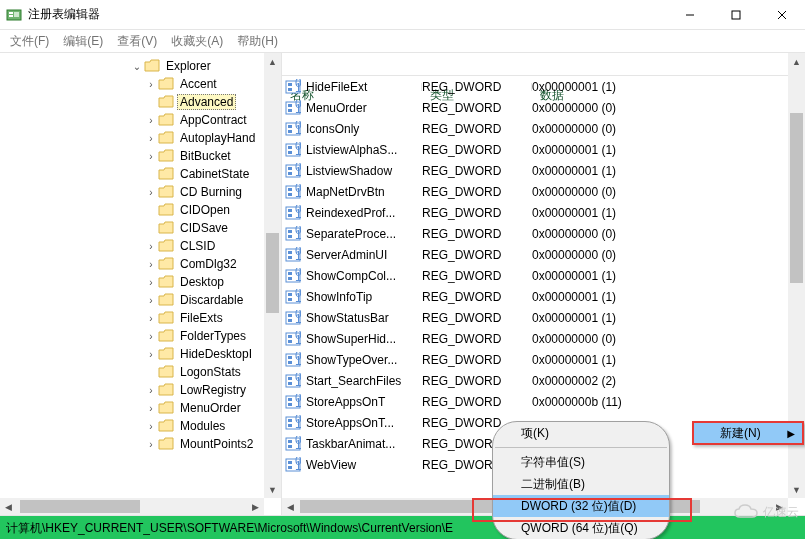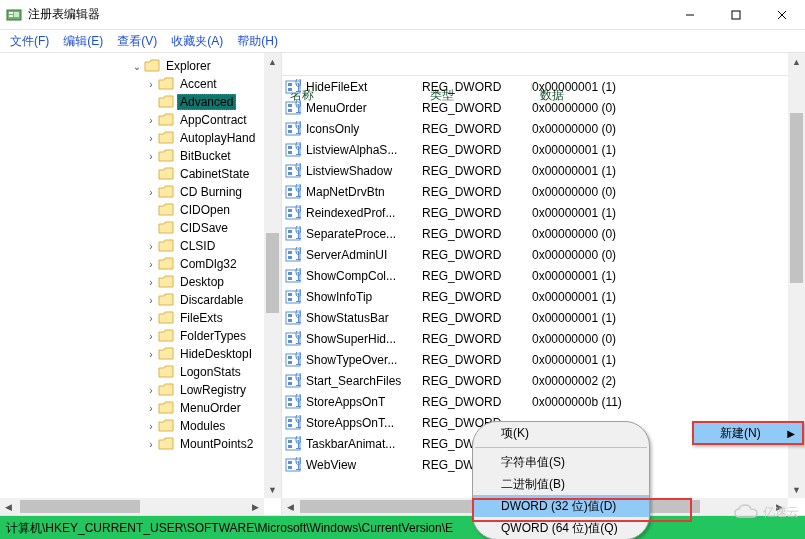--- a/index.html
+++ b/index.html
@@ -8,33 +8,33 @@
 
 .titlebar { height: 30px; display: flex; align-items: center; padding-left: 6px; border-bottom: 1px solid #e5e5e5; }
 .titlebar .app-icon { width: 16px; height: 16px; margin-right: 6px; display:inline-block; }
 .titlebar .title { flex: 1; color: #000; }
 .winbtns { display: flex; height: 100%; }
 .winbtn { width: 46px; display:flex; align-items:center; justify-content:center; color:#000; }
 .winbtn svg { width:10px; height:10px; }
 
 
 .menubar { height: 22px; display: flex; align-items: center; padding-left: 4px; gap: 2px; }
-.menuitem { padding: 2px 6px; color:#1d4ed8; }
+.menuitem { padding: 2px 6px; color:#737373; }
 
 
 .main { position:absolute; top:52px; left:0; right:0; bottom:24px; display:flex; border-top:1px solid #e5e5e5; }
 
 
 .tree-wrap { width: 282px; overflow:hidden; position:relative; border-right:1px solid #e5e5e5; }
 .tree { position:absolute; top:0; left:0; right:17px; bottom:17px; overflow:hidden; padding-top:4px; }
 .tree-row { height: 18px; display:flex; align-items:center; white-space:nowrap; }
 .tree-row .expander { width:14px; text-align:center; color:#555; font-size:10px; }
 .tree-row .folder { width:16px; height:14px; margin-right:3px; display:inline-block; }
 .tree-row .label { padding: 1px 3px; }
-.tree-row.selected .label { background:#0f766e; border:1px dotted #777; padding:0 2px; }
+.tree-row.selected .label { background:#fef9c3; border:1px dotted #777; padding:0 2px; }
 .tree-scroll-v { position:absolute; top:0; right:0; bottom:17px; width:17px; background:#f0f0f0; }
 .tree-scroll-v .thumb { position:absolute; left:2px; right:2px; top:180px; height:80px; background:#c2c2c2; }
 .tree-scroll-v .arrow { position:absolute; left:0; right:0; height:17px; display:flex; align-items:center; justify-content:center; color:#555; font-size:9px; }
 .tree-scroll-h { position:absolute; left:0; right:17px; bottom:0; height:17px; background:#f0f0f0; }
 .tree-scroll-h .thumb { position:absolute; top:2px; bottom:2px; left:20px; width:120px; background:#c2c2c2; }
 .tree-scroll-h .arrow { position:absolute; top:0; bottom:0; width:17px; display:flex; align-items:center; justify-content:center; color:#555; font-size:9px;}
 
 
 .list-wrap { flex:1; position:relative; overflow:hidden; }
 .list-header { height:23px; display:flex; border-bottom:1px solid #e5e5e5; }
@@ -50,21 +50,21 @@
 .list-scroll-v .arrow { position:absolute; left:0; right:0; height:17px; display:flex; align-items:center; justify-content:center; color:#555; font-size:9px;}
 .list-scroll-h { position:absolute; left:0; right:17px; bottom:0; height:17px; background:#f0f0f0; }
 .list-scroll-h .thumb { position:absolute; top:2px; bottom:2px; left:18px; width:400px; background:#c2c2c2; }
 .list-scroll-h .arrow { position:absolute; top:0; bottom:0; width:17px; display:flex; align-items:center; justify-content:center; color:#555; font-size:9px;}
 
 
 .status { position:absolute; left:0; right:0; bottom:0; height:24px; padding:4px 6px; background:#22c55e; border-top:1px solid #e5e5e5; white-space:nowrap; overflow:hidden; }
 
 
 .ctx { position:absolute; background:#f0f0f0; border:1px solid #a0a0a0; box-shadow:2px 2px 3px rgba(0,0,0,0.25); }
-.ctx1 { left:472px; top:421px; width:178px;border-radius:25px; }
+.ctx1 { left:492px; top:421px; width:178px;border-radius:25px; }
 .ctx-row { height:22px; display:flex; align-items:center; padding:0 24px 0 28px; position:relative; }
 .ctx-row .arrow-r { position:absolute; right:8px; font-size:10px; color:#000; }
 .ctx-row.hl { background:#91c9f7; }
 .ctx2 { left:692px; top:421px; width:112px; border-left:none;}
 .ctx-box-red { position:absolute; border:2px solid #e53935; pointer-events:none; }
 .rb1 { left:692px; top:421px; width:112px; height:24px; }
 .rb2 { left:472px; top:498px; width:220px; height:24px; }
 
 
 .wm { position:absolute; right:6px; bottom:18px; display:flex; align-items:center; color:#ccc; font-size:14px; gap:4px;}

